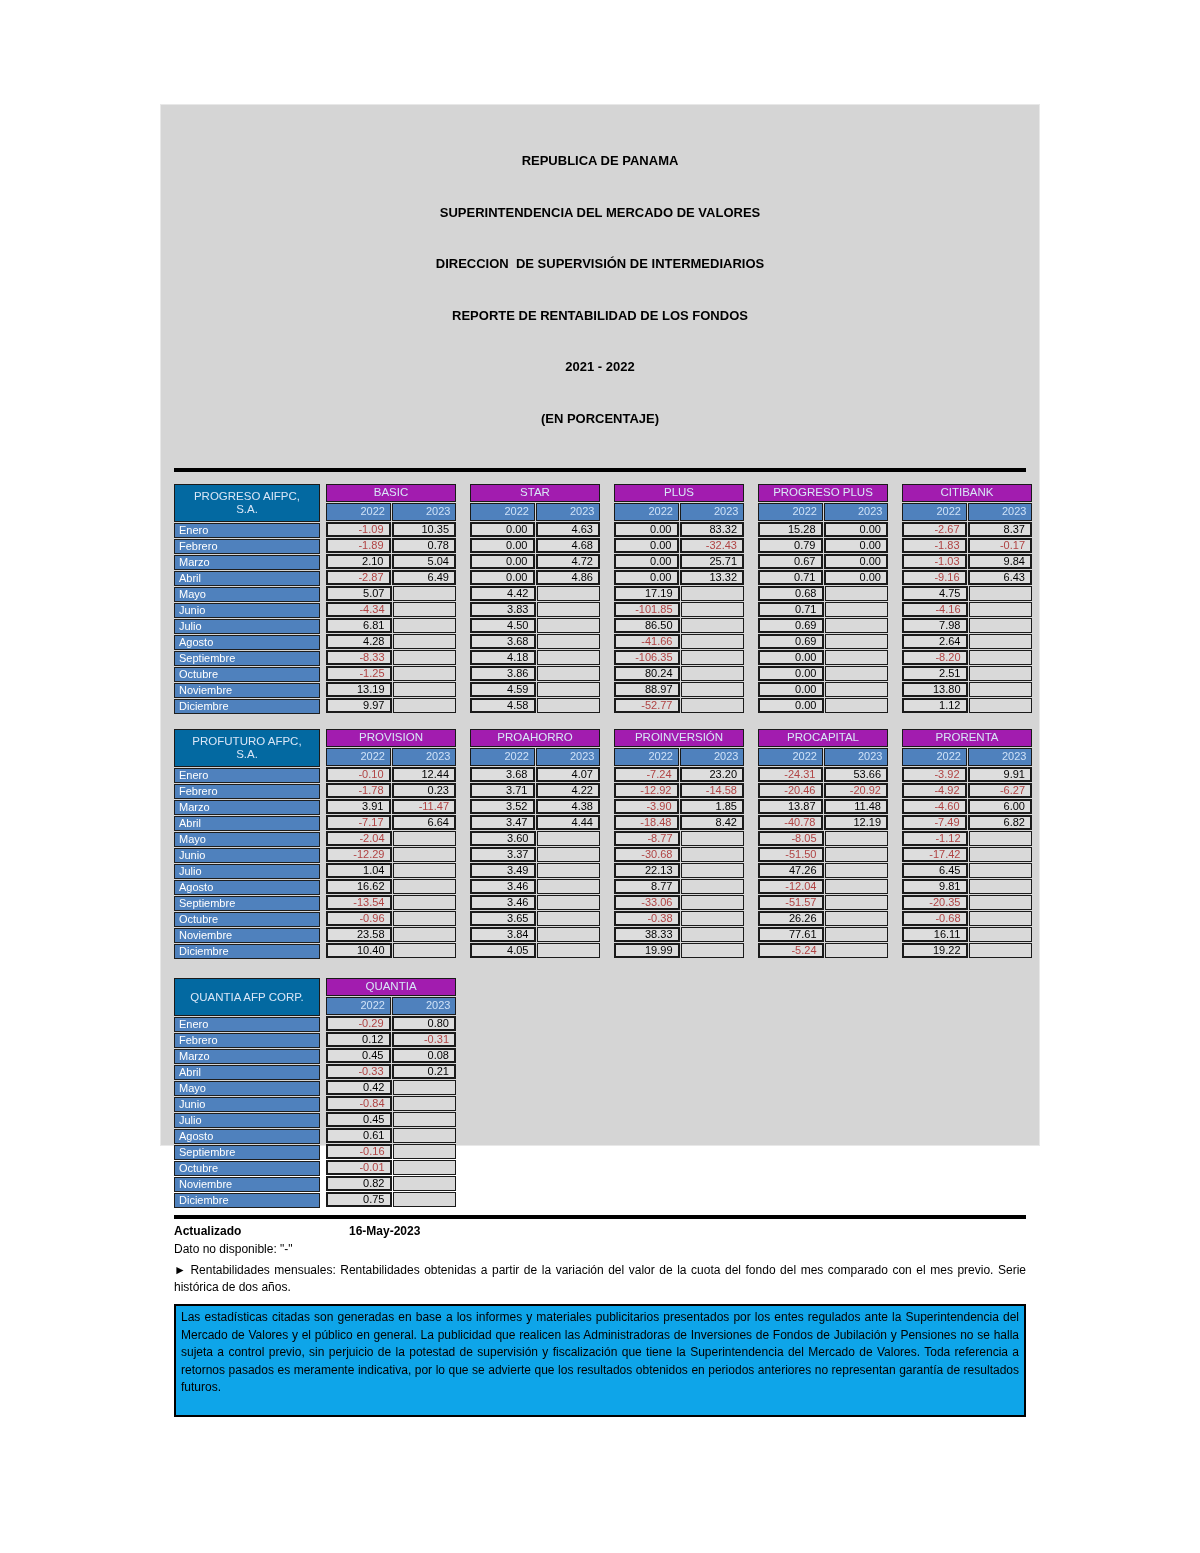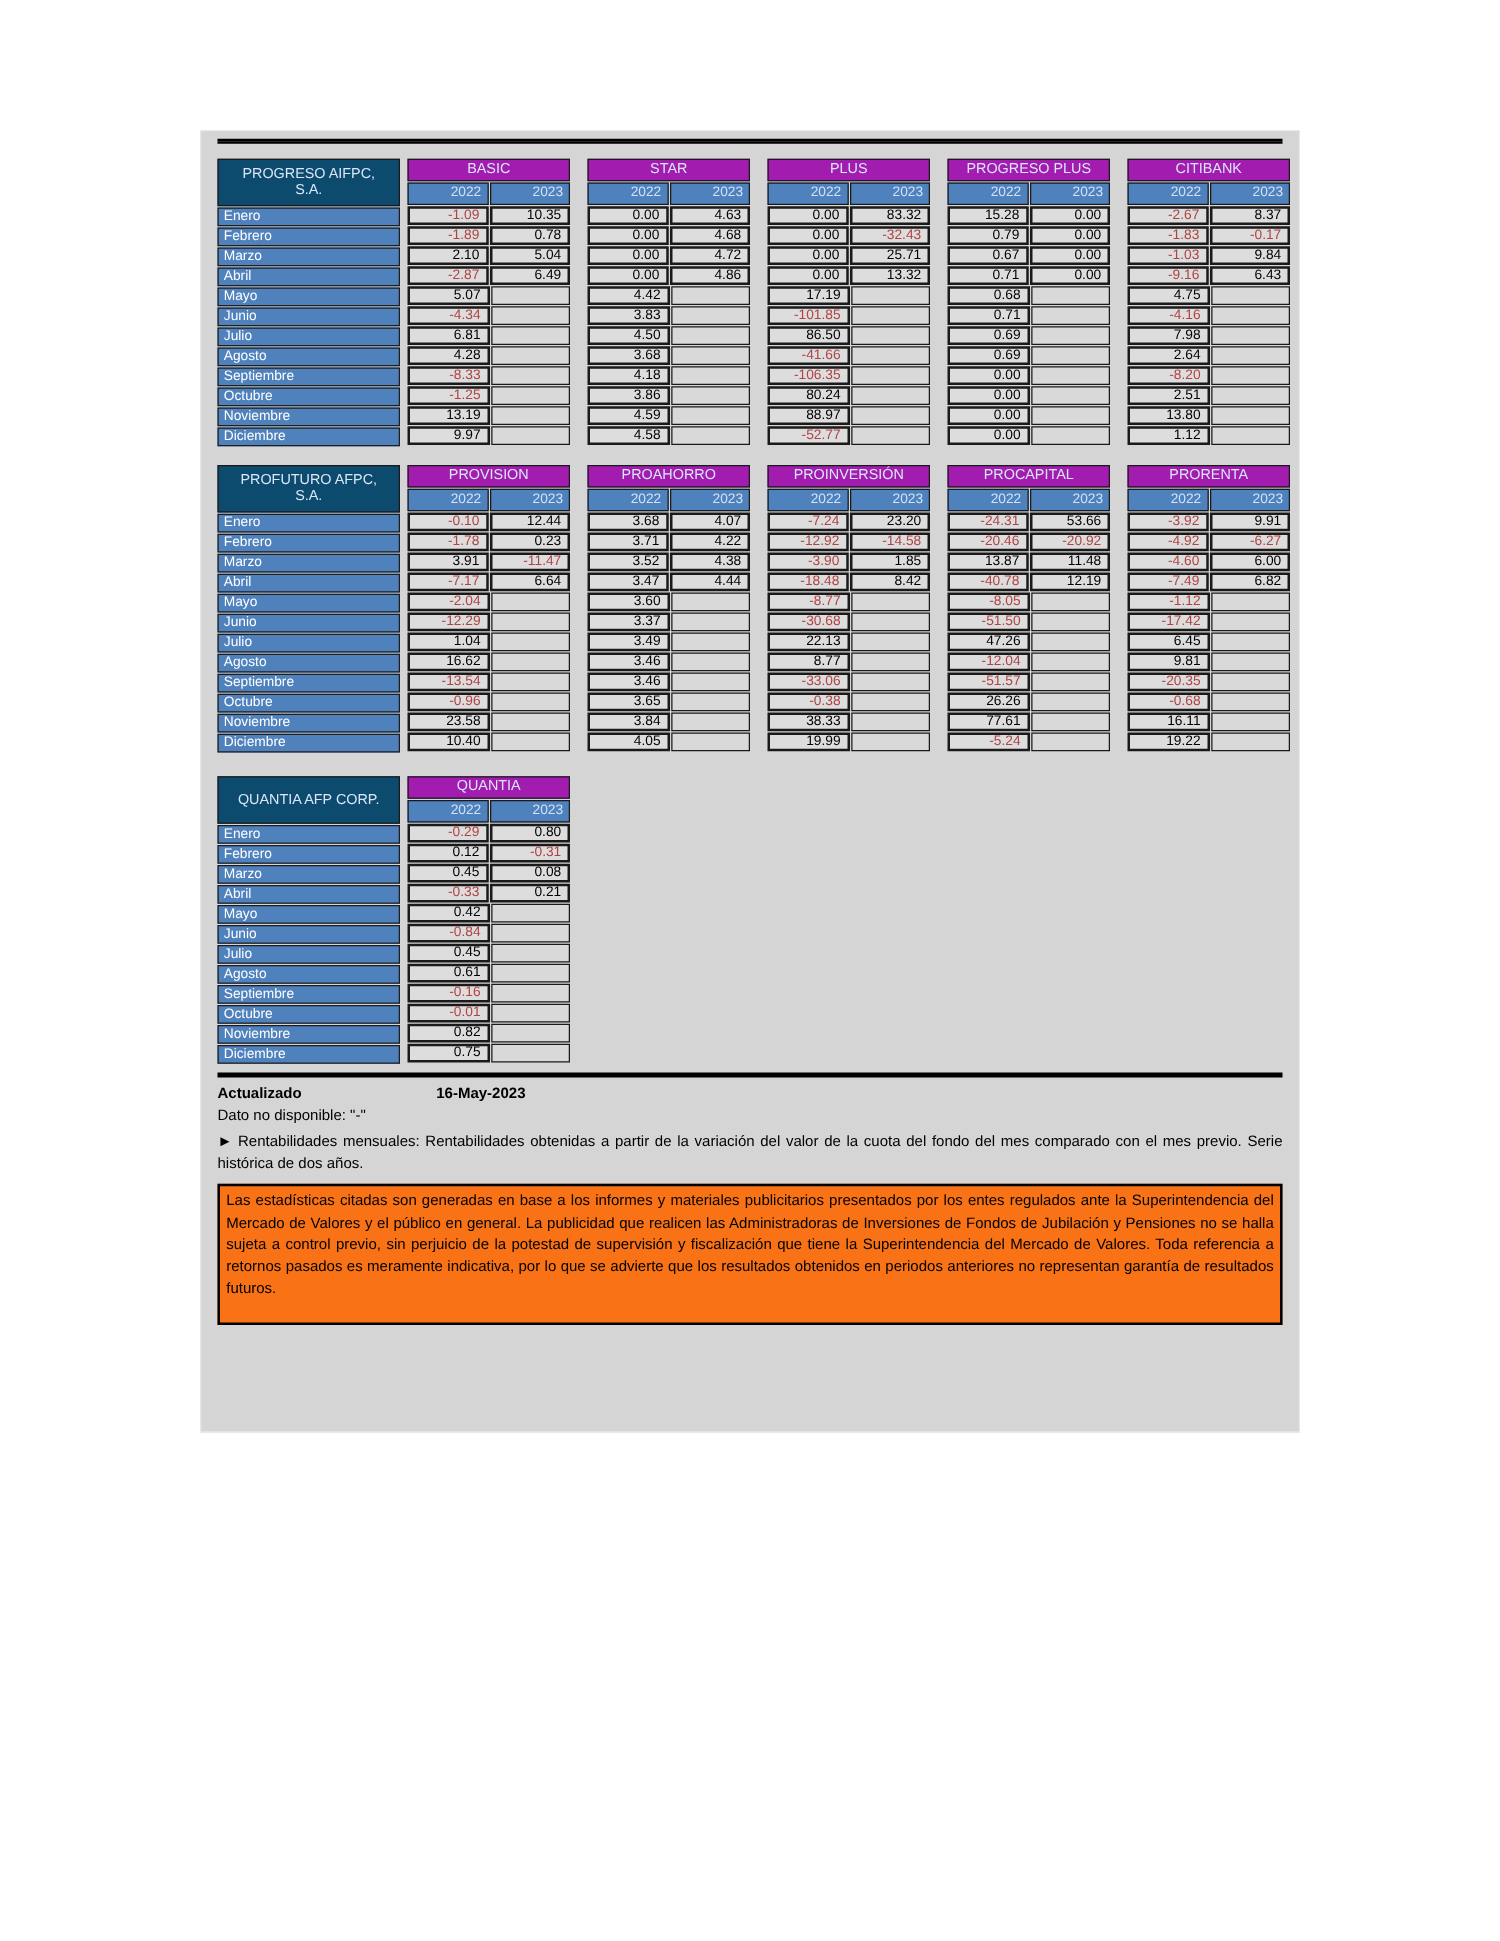--- a/index.html
+++ b/index.html
@@ -32,21 +32,21 @@
   }
   
   .block { display: flex; align-items: flex-start; }
   .block-1 { margin-top: 12px; }
   .block-2 { margin-top: 14px; }
   .block-3 { margin-top: 18px; }
 
   .label-col { width: 146px; flex: 0 0 146px; }
   .company-cell {
     height: 38px; margin-bottom: 1px;
-    background: #0c4a6e;
+    background: #0369a1;
     border: 1px solid #1a1a1a;
     color: #d9e6f7;
     font-size: 11.5px; line-height: 13px;
     display: flex; flex-direction: column;
     align-items: center; justify-content: center;
     text-align: center;
     padding: 16px 8px;
   }
   .month-cell {
     height: 15px; margin-bottom: 1px;
@@ -92,33 +92,41 @@
   
   .footer { font-size: 12px; color: #000; }
   .updated-row { display: flex; margin-top: 5px; }
   .updated-label { font-weight: bold; width: 175px; }
   .updated-date { font-weight: bold; }
   .no-data { margin-top: 4px; font-size: 12px; }
   .monthly-note { margin-top: 6px; font-size: 12px; line-height: 16.5px; text-align: justify; }
   .disclaimer-box {
     margin-top: 9px;
     border: 2px solid #000;
-    background: #f97316;
+    background: #0ea5e9;
     height: 113px;
     overflow: hidden;
     padding: 3px 5px 0 5px;
   }
   .disclaimer-text { margin: 0; font-size: 12px; line-height: 17.5px; text-align: justify; }
   .ver-articulo { margin: 11px 0 0 0; font-weight: bold; font-size: 12.5px; }
 </style>
 </head>
 <body>
 
 <div class="panel">
 
+  <div class="doc-header">
+    <div class="hline">REPUBLICA DE PANAMA</div>
+    <div class="hline">SUPERINTENDENCIA DEL MERCADO DE VALORES</div>
+    <div class="hline">DIRECCION  DE SUPERVISIÓN DE INTERMEDIARIOS</div>
+    <div class="hline">REPORTE DE RENTABILIDAD DE LOS FONDOS</div>
+    <div class="hline">2021 - 2022</div>
+    <div class="hline">(EN PORCENTAJE)</div>
+  </div>
 
   <div class="double-rule"></div>
 
   <div id="blocks-container">
       <div class="block block-1">
         <div class="label-col">
           <div class="company-cell">PROGRESO AIFPC, S.A.</div>
           <div class="month-cell">Enero</div>
           <div class="month-cell">Febrero</div>
           <div class="month-cell">Marzo</div>

